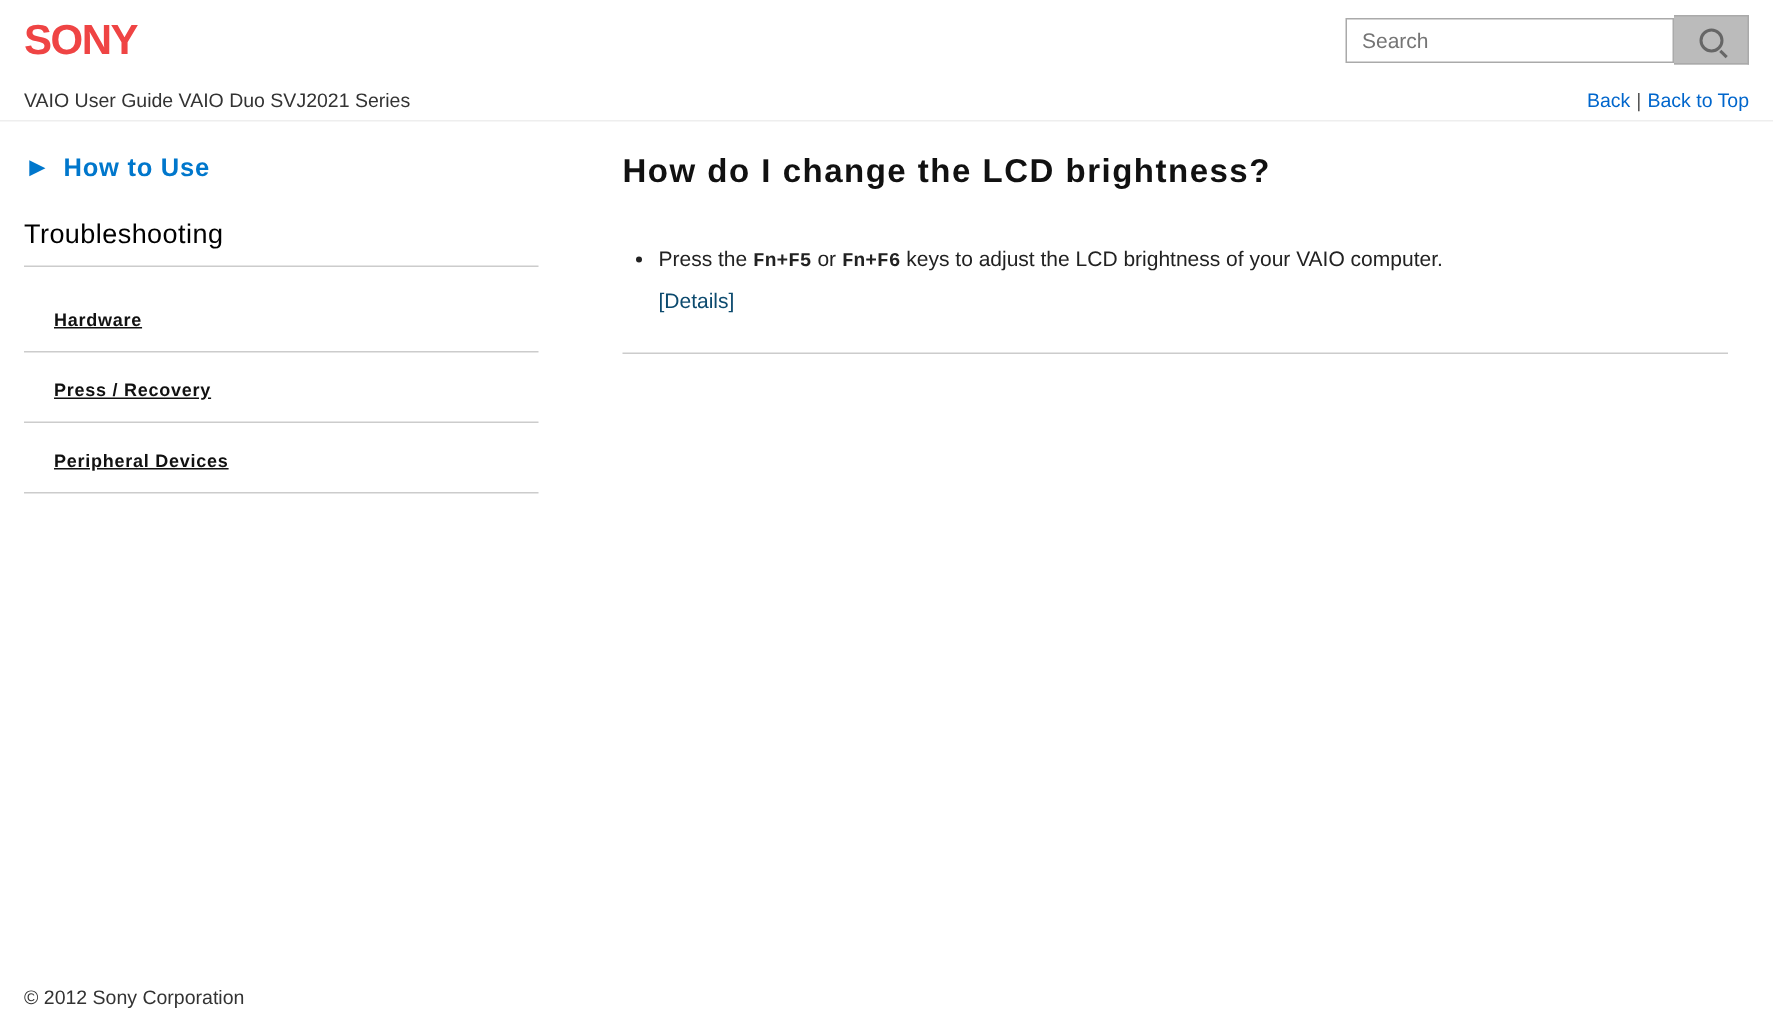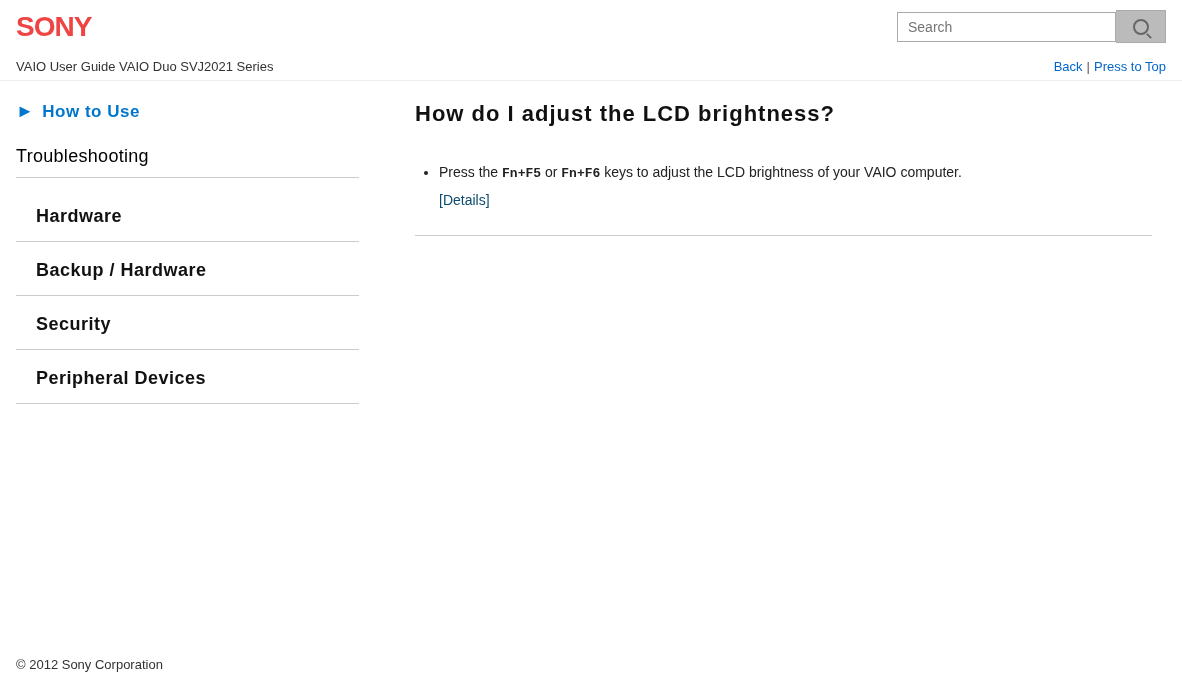--- a/index.html
+++ b/index.html
@@ -156,26 +156,27 @@
 
     .sidebar-divider {
       border: none;
       border-top: 1px solid #ccc;
       margin-bottom: 10px;
     }
 
     .sidebar-item {
       display: block;
       padding: 18px 0 14px 20px;
-      font-size: 18px;
+      font-size: 12px;
       font-weight: bold;
       color: #111;
       cursor: pointer;
       letter-spacing: 0.5px;
       border-bottom: 1px solid #ccc;
+      text-decoration: underline;
     }
 
     
     .content-area {
       flex: 1;
       padding: 20px 30px 30px 40px;
     }
 
     .content-title {
       font-size: 22px;
@@ -243,43 +244,42 @@
       <span class="search-button-icon"></span>
     </button>
   </div>
 </div>
 
 <div class="breadcrumb-bar">
   <span>VAIO User Guide VAIO Duo SVJ2021 Series</span>
   <div class="breadcrumb-nav">
     <a class="breadcrumb-link">Back</a>
     <span class="breadcrumb-sep">|</span>
-    <a class="breadcrumb-link">Press to Top</a>
+    <a class="breadcrumb-link">Back to Top</a>
   </div>
 </div>
 
 <div class="main-layout">
 
   <div class="sidebar">
     <div class="sidebar-section-title">
       <span class="sidebar-arrow">►</span>
       <span>How to Use</span>
     </div>
 
     <div class="sidebar-group-title">Troubleshooting</div>
     <hr class="sidebar-divider">
 
     <div class="sidebar-item">Hardware</div>
-    <div class="sidebar-item">Backup / Hardware</div>
-    <div class="sidebar-item">Security</div>
+    <div class="sidebar-item">Press / Recovery</div>
     <div class="sidebar-item">Peripheral Devices</div>
   </div>
 
   <div class="content-area">
-    <div class="content-title">How do I adjust the LCD brightness?</div>
+    <div class="content-title">How do I change the LCD brightness?</div>
     <div class="content-body">
       <ul class="content-list">
         <li>
           <span>Press the </span><span class="kbd">Fn+F5</span><span> or </span><span class="kbd">Fn+F6</span><span> keys to adjust the LCD brightness of your VAIO computer.</span>
           <a class="details-link">[Details]</a>
         </li>
       </ul>
       <hr class="content-divider">
     </div>
   </div>

